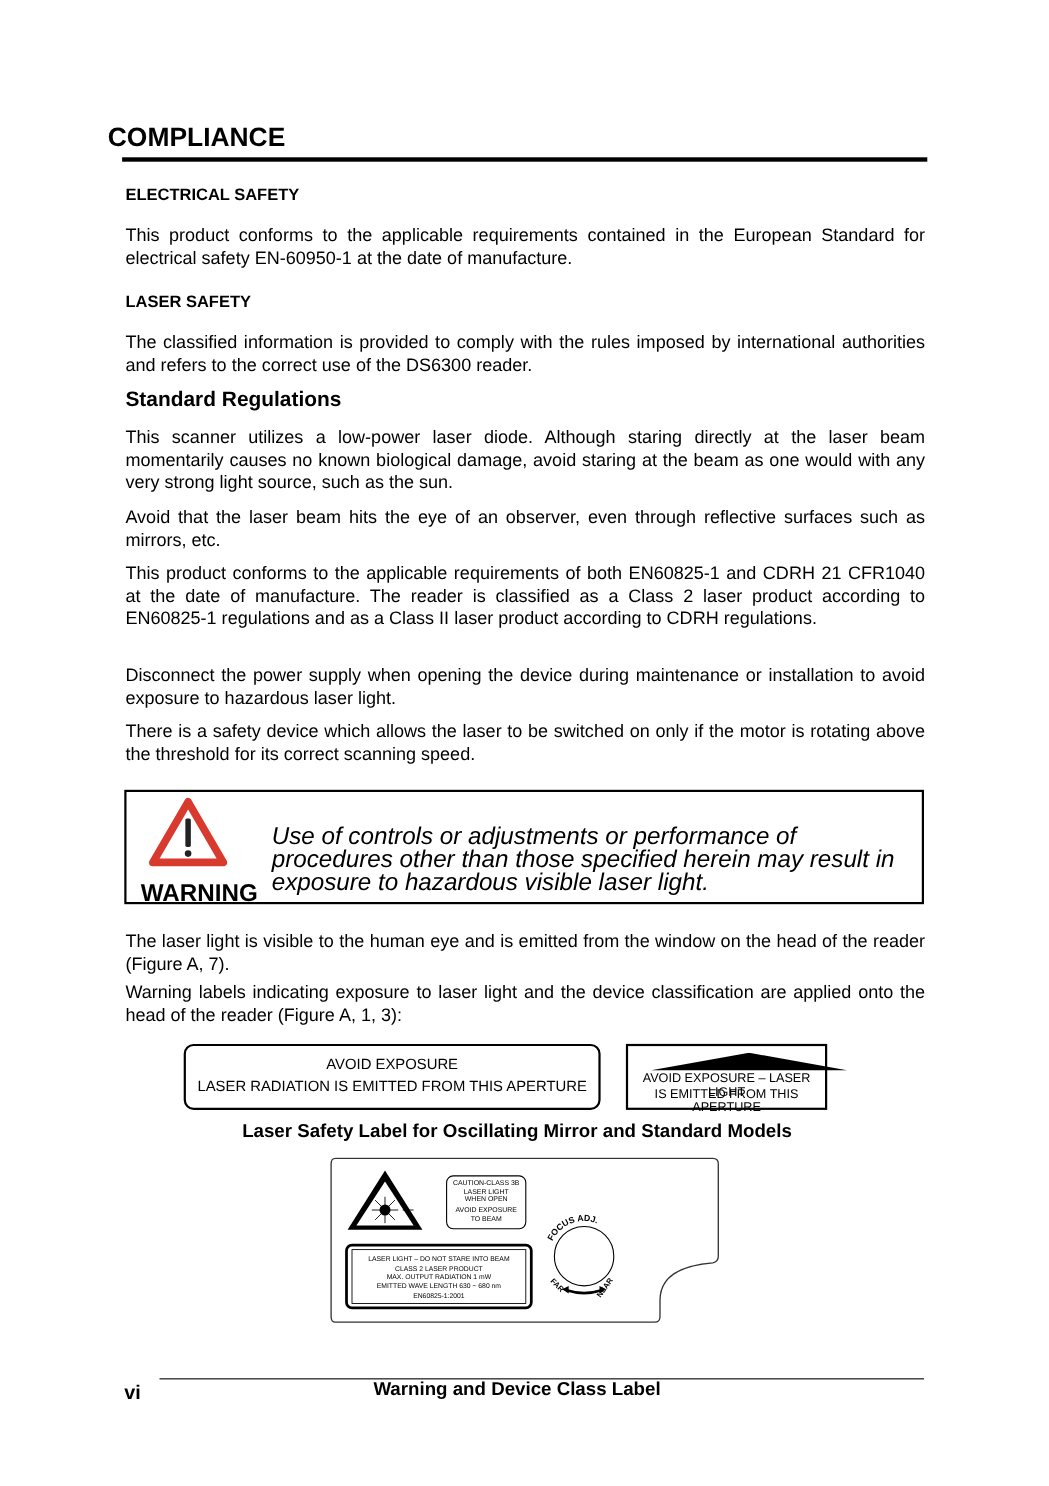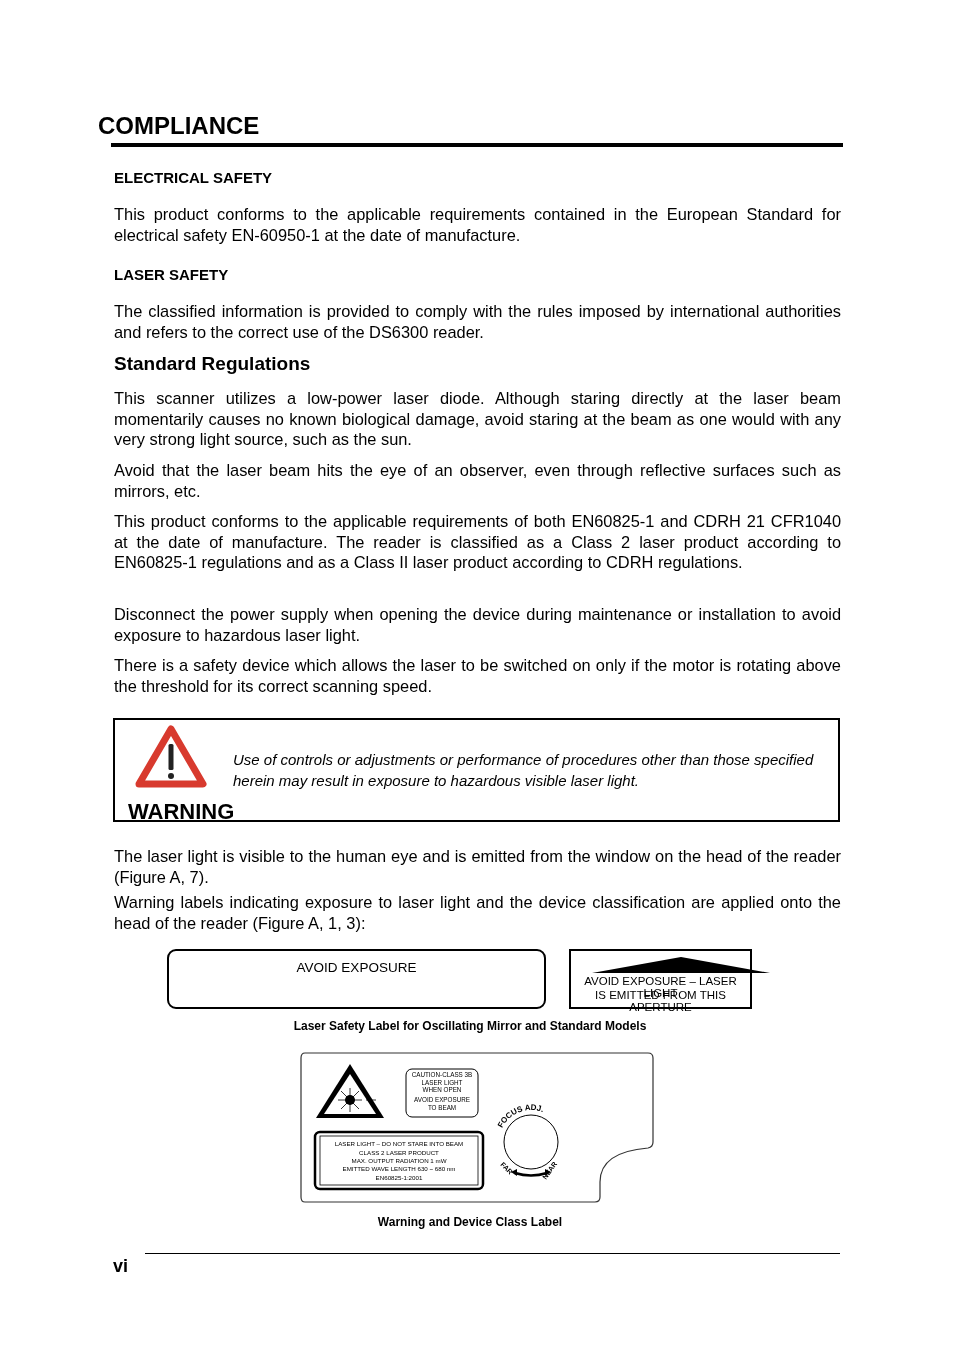--- a/index.html
+++ b/index.html
@@ -6,29 +6,29 @@
   body { width: 954px; height: 1351px; position: relative; overflow: hidden;
          font-family: "Liberation Sans", sans-serif; color: #000; }
   .h1 { position: absolute; left: 98px; top: 112px; font-size: 24px; font-weight: bold; letter-spacing: 0px; }
   .h1-rule { position: absolute; left: 111px; top: 143px; width: 732px; height: 4px; background: #000; }
   .h2 { position: absolute; left: 114px; font-size: 15px; font-weight: bold; }
   .h3 { position: absolute; left: 114px; font-size: 19px; font-weight: bold; }
   .p { position: absolute; left: 114px; width: 727px; font-size: 16.4px; line-height: 20.5px; text-align: justify; }
   .warnbox { position: absolute; left: 113px; top: 718px; width: 727px; height: 104px; border: 2px solid #000; box-sizing: border-box; }
   .warn-icon { position: absolute; left: 20px; top: 4px; width: 72px; height: 66px; }
   .warn-label { position: absolute; left: 13px; top: 79px; font-size: 22px; font-weight: bold; }
-  .warn-text { position: absolute; left: 118px; top: 29px; width: 590px; font-size: 15px; line-height: 21px; font-style: italic; }
+  .warn-text { position: absolute; left: 132px; top: 29px; width: 590px; font-size: 22px; line-height: 21px; font-style: italic; }
   .label1 { position: absolute; left: 167px; top: 949px; width: 379px; height: 60px; border: 2px solid #000; border-radius: 9px; box-sizing: border-box; text-align: center; font-size: 13.5px; }
   .label1 .l1 { position: absolute; top: 9px; width: 100%; }
   .label1 .l2 { position: absolute; top: 29px; width: 100%; }
   .label2 { position: absolute; left: 569px; top: 949px; width: 183px; height: 60px; border: 2px solid #000; box-sizing: border-box; text-align: center; font-size: 11.5px; }
   .label2 svg { position: absolute; left: 21px; top: 6px; }
   .label2 .l1 { position: absolute; top: 24px; width: 100%; }
   .label2 .l2 { position: absolute; top: 38px; width: 100%; }
-  .caption { position: absolute; width: 940px; left: 0; text-align: center; font-size: 12px; font-weight: bold; }
+  .caption { position: absolute; width: 940px; left: 0; text-align: center; font-size: 17px; font-weight: bold; }
   .device-label { position: absolute; left: 300px; top: 1052px; width: 354px; height: 152px; }
   .tiny { font-family: "Liberation Sans", sans-serif; }
   .footer-rule { position: absolute; left: 145px; top: 1253px; width: 695px; height: 1px; background: #000; }
   .pageno { position: absolute; left: 113px; top: 1256px; font-size: 18px; font-weight: bold; }
 </style>
 </head>
 <body>
 
 <div class="h1">COMPLIANCE</div>
 <div class="h1-rule"></div>
@@ -54,20 +54,21 @@
   </svg>
   <div class="warn-label">WARNING</div>
   <div class="warn-text">Use of controls or adjustments or performance of procedures other than those specified herein may result in exposure to hazardous visible laser light.</div>
 </div>
 
 <div class="p" style="top:846px">The laser light is visible to the human eye and is emitted from the window on the head of the reader (Figure A, 7).</div>
 <div class="p" style="top:892px">Warning labels indicating exposure to laser light and the device classification are applied onto the head of the reader (Figure A, 1, 3):</div>
 
 <div class="label1">
   <div class="l1">AVOID EXPOSURE</div>
+  <div class="l2">LASER RADIATION IS EMITTED FROM THIS APERTURE</div>
 </div>
 
 <div class="label2">
   <svg width="178" height="18">
     <path d="M0 16 L89 0 L178 16 Z" fill="#000"></path>
   </svg>
   <div class="l1">AVOID EXPOSURE – LASER LIGHT</div>
   <div class="l2">IS EMITTED FROM THIS APERTURE</div>
 </div>
 
@@ -112,16 +113,16 @@
   <text class="tiny" font-size="8" font-weight="bold" fill="#000">
     <textPath href="#arcTop" startOffset="14%">FOCUS ADJ.</textPath>
   </text>
   <text class="tiny" font-size="7" font-weight="bold" transform="translate(200,113) rotate(45)">FAR</text>
   <text class="tiny" font-size="7" font-weight="bold" transform="translate(246,128) rotate(-55)">NEAR</text>
   <path d="M215 121 Q231 126 247 121" fill="none" stroke="#000" stroke-width="2.5"></path>
   <path d="M211 120 L217 117 L217 124 Z" fill="#000"></path>
   <path d="M251 120 L245 117 L245 124 Z" fill="#000"></path>
 </svg>
 
-<div class="caption" style="top:1215px">Warning and Device Class Label</div>
+<div class="caption" style="top:1253px">Warning and Device Class Label</div>
 
 <div class="footer-rule"></div>
 <div class="pageno">vi</div>
 
 </body></html>

